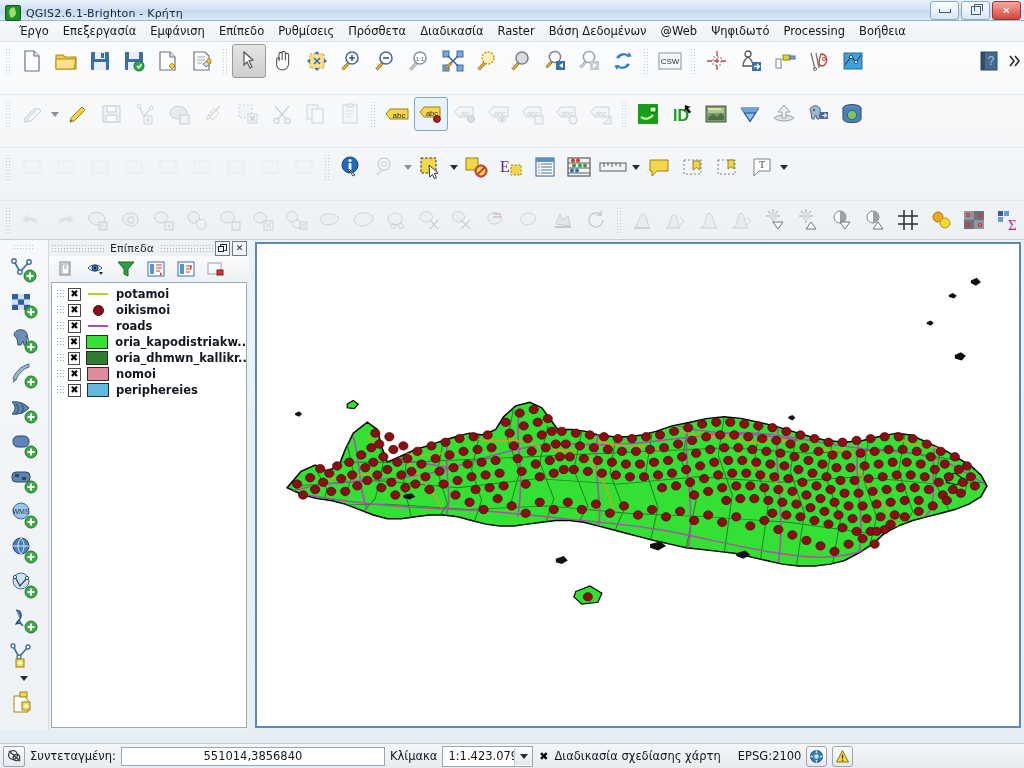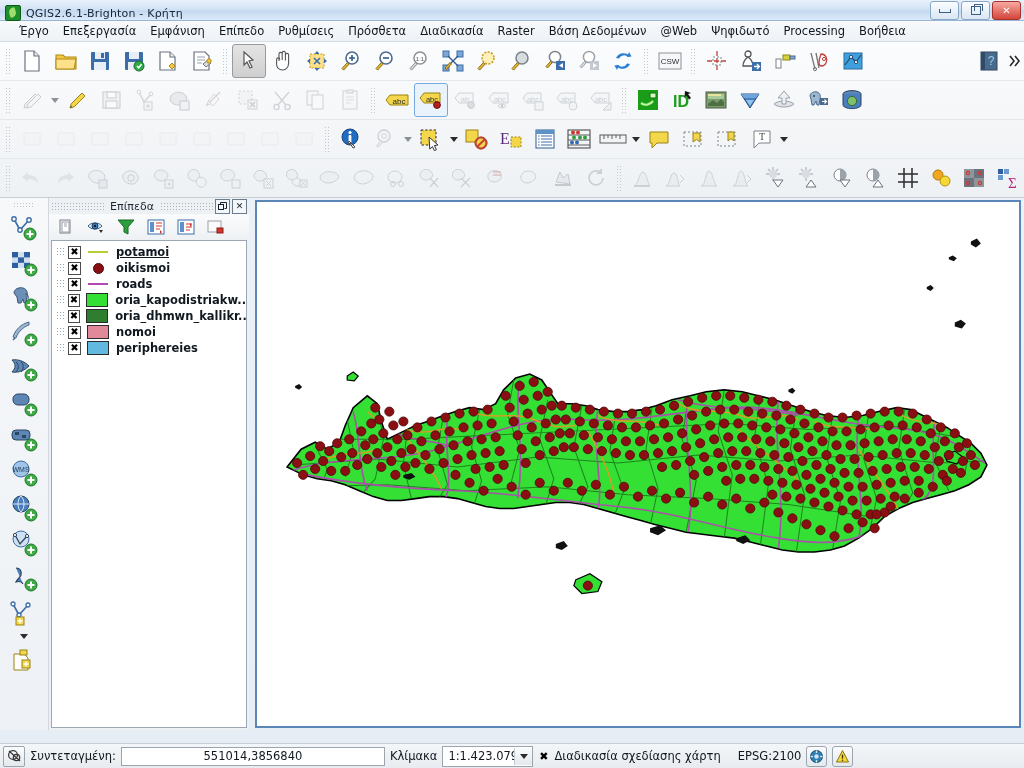--- a/index.html
+++ b/index.html
@@ -37,21 +37,21 @@
 
   
   .menubar{height:20px;flex:0 0 20px;display:flex;align-items:center;
     background:linear-gradient(#f7f9fb,#eef2f6);border-bottom:1px solid #d6dde4;padding-left:12px;}
   .menu-item{padding:2px 7px;font-size:11.5px;color:#101820;white-space:nowrap;}
 
   
   .toolbars{flex:0 0 auto;background:linear-gradient(#fbfcfd,#eef1f4);
      border-bottom:1px solid #c8ced4;}
   .tbrow{height:38px;display:flex;align-items:center;padding-left:2px;}
-  .tbrow + .tbrow{border-top:1px solid #e3e8ed;}
+  .tbrow + .tbrow{border-top:1px solid #e3e8ed;margin-top:14px;}
   .grip{width:7px;height:26px;margin:0 3px;
      background-image:radial-gradient(#b9c3cc 38%,transparent 39%);
      background-size:3px 3px;opacity:.9;}
   .tbtn{width:32px;height:32px;display:flex;align-items:center;justify-content:center;
      position:relative;border:1px solid transparent;border-radius:3px;}
   .tbtn.active{background:linear-gradient(#e4e4e4,#cfcfcf);border:1px solid #9a9a9a;}
   .tbtn.sel-active{background:transparent;}
   .tbtn.disabled{opacity:.42;}
   .tbtn svg{display:block;}
   .caretbtn{width:12px;height:32px;display:flex;align-items:center;justify-content:center;}
@@ -87,21 +87,21 @@
   .tree-dots{width:10px;height:10px;background-image:radial-gradient(#9aa7b4 34%,transparent 35%);
      background-size:3px 3px;margin-right:2px;}
   .lchk{width:11px;height:11px;border:1px solid #4c4c4c;background:#fff;
      display:flex;align-items:center;justify-content:center;font-size:10px;
      line-height:1;color:#000;font-weight:bold;margin-right:6px;}
   .sym{width:22px;height:12px;margin-right:7px;display:flex;align-items:center;justify-content:center;}
   .sym .line{width:20px;height:2px;}
   .sym .dot{width:9px;height:9px;border-radius:50%;border:1px solid #4a0a0a;}
   .sym .swatch{width:20px;height:12px;border:1px solid #2b2b2b;}
   .lname{font-size:11.5px;color:#101820;font-weight:bold;white-space:nowrap;overflow:hidden;}
-  .lname.active{text-decoration:underline;}
+  .lname.active{}
 
   
   .mapwrap{flex:1;min-width:0;padding:2px 3px 2px 6px;display:flex;}
   .mapcanvas{flex:1;background:#ffffff;border:2px solid #5b87b8;position:relative;overflow:hidden;}
   .mapcanvas svg{display:block;width:100%;height:100%;}
 
   
   .statusbar{height:24px;flex:0 0 24px;display:flex;align-items:center;
      background:linear-gradient(#f4f6f8,#e8ecf0);border-top:1px solid #c9cfd5;padding:0 3px;gap:5px;margin-top:13px;}
   .sb-icon{width:20px;height:19px;border:1px solid #9aa5b0;background:linear-gradient(#fbfcfd,#e4e9ee);

